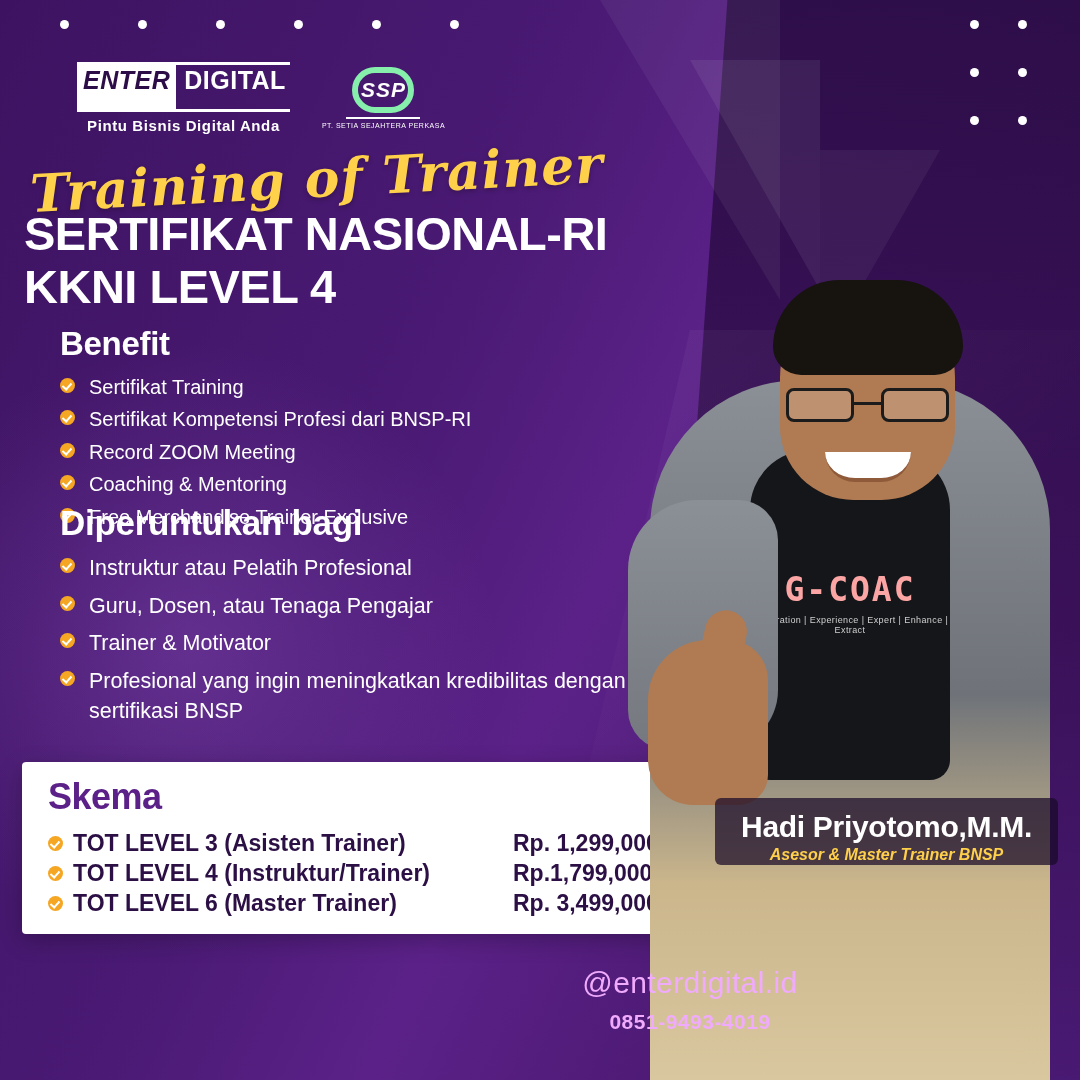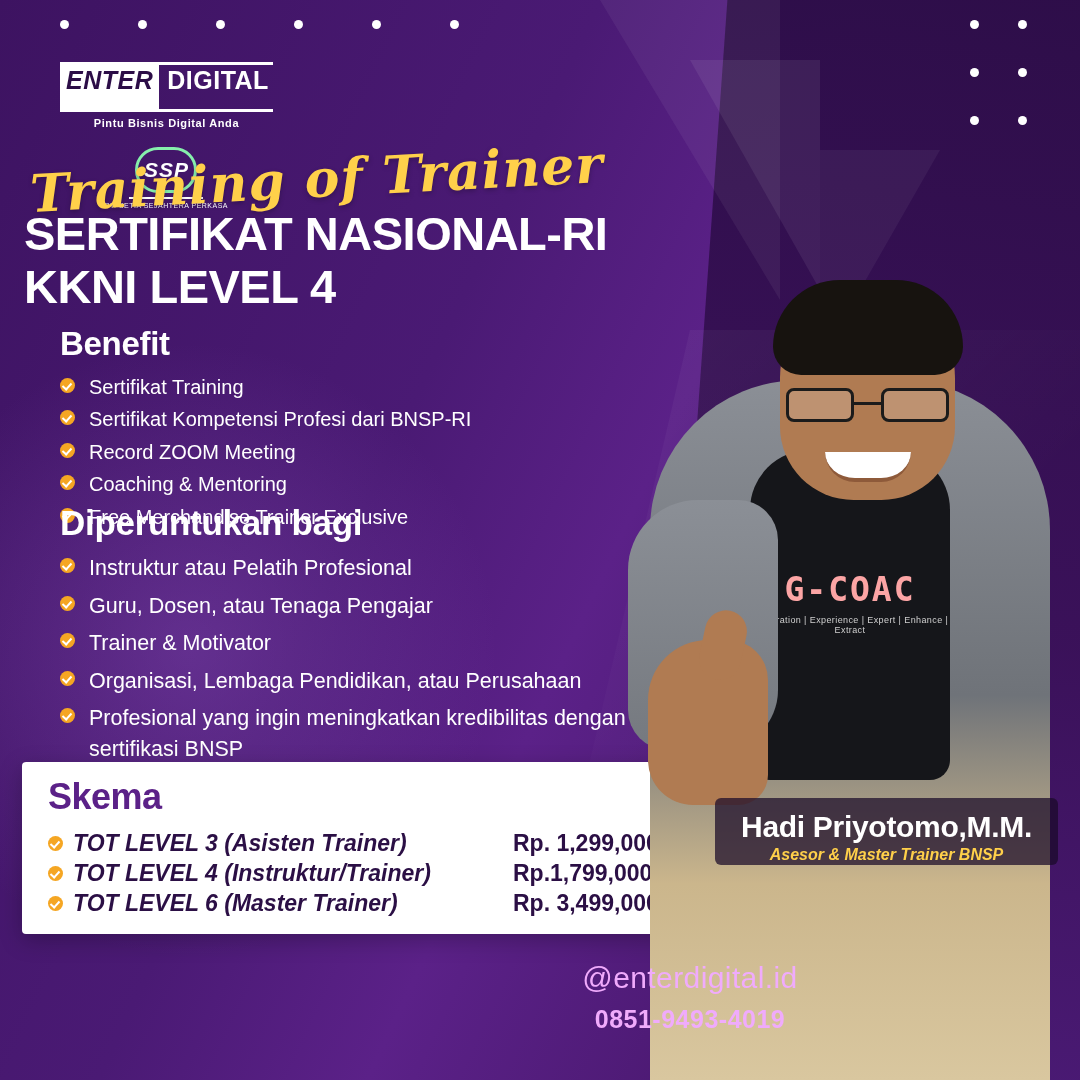--- a/index.html
+++ b/index.html
@@ -61,43 +61,43 @@
   }
   .dot {
     position: absolute; width: 9px; height: 9px; border-radius: 50%;
     background: #ffffff;
   }
   .dots-right {
     position: absolute; top: 20px; right: 40px; width: 70px; height: 120px;
   }
   
   .logos {
-    position: absolute; top: 62px; left: 60px;
-    display: flex; align-items: center; gap: 18px; flex-direction: column;
+    position: absolute; top: 62px; left: 77px;
+    display: flex; align-items: center; gap: 32px;
   }
   .logo-enter { text-align: center; }
   .logo-enter .lg-top {
     display: flex; align-items: stretch; font-weight: bold; letter-spacing: .5px;
     border-top: 3px solid #fff; border-bottom: 3px solid #fff;
   }
   .logo-enter .lg-enter {
     background: #fff; color: #2c0d47; font-size: 25px; padding: 1px 6px 2px 6px;
     font-style: italic; font-weight: 800;
   }
   .logo-enter .lg-digital {
     color: #fff; font-size: 25px; padding: 1px 4px 14px 8px; font-weight: 800;
   }
   .logo-enter .lg-sub {
-    color: #fff; font-size: 11px; letter-spacing: .6px; margin-top: 5px;
+    color: #fff; font-size: 15px; letter-spacing: .6px; margin-top: 5px;
     font-weight: 600;
   }
   .logo-ssp { text-align: center; color: #fff; }
   .ssp-circle {
     width: 62px; height: 46px; border-radius: 30px;
-    border: 3px solid #86efac; display: flex; align-items: center; justify-content: center;
+    border: 6px solid #86efac; display: flex; align-items: center; justify-content: center;
     font-weight: 800; font-style: italic; font-size: 21px; letter-spacing: 1px;
     margin: 0 auto;
   }
   .ssp-line { width: 74px; height: 2px; background: #fff; margin: 4px auto 3px; }
   .ssp-sub { font-size: 7px; letter-spacing: .5px; }
   
   .script-title {
     position: absolute; top: 148px; left: 30px;
     font-family: "DejaVu Serif", serif;
     font-style: italic; font-weight: bold;
@@ -146,21 +146,20 @@
   }
   .skema-title {
     color: #5b2188; font-weight: 800; font-size: 36px; letter-spacing: -.5px;
     margin-bottom: 12px;
   }
   .skema-row { display: flex; align-items: center; margin-bottom: 3px; }
   .skema-row .tick { margin-top: 0; }
   .skema-label {
     color: #2b0f45; font-weight: 700; font-size: 23px; width: 440px;
     margin-left: 10px;
-    font-style: italic;
   }
   .skema-price { color: #2b0f45; font-weight: 800; font-size: 23px; }
   
   .presenter {
     position: absolute; right: 0; bottom: 0;
     width: 470px; height: 940px;
   }
   .p-body {
     position: absolute; bottom: 0; left: 40px; width: 400px; height: 700px;
     background: linear-gradient(180deg,#8b8f96 0%, #6f7379 45%, #cbb68c 72%, #d9c79f 100%);
@@ -226,21 +225,21 @@
   }
   .name-plate .rl {
     color: #ffd04a; font-weight: bold; font-style: italic; font-size: 16px; margin-top: 2px;
   }
   
   .contact {
     position: absolute; left: 430px; bottom: 46px; width: 520px;
     text-align: center; color: #f0abfc;
   }
   .contact .handle { font-size: 30px; letter-spacing: .4px; }
-  .contact .phone { font-size: 25px; font-weight: 800; margin-top: 10px; letter-spacing: .5px; }
+  .contact .phone { font-size: 21px; font-weight: 800; margin-top: 10px; letter-spacing: .5px; }
 </style>
 </head>
 <body>
 
 <div id="poster">
 
   <div class="bg-base"></div>
   <div class="bg-dark-right"></div>
   <div class="glow"></div>
   <div class="shape-tri-a"></div>
@@ -319,24 +318,20 @@
         <span class="tick"></span>
         <span class="bullet-text">Instruktur atau Pelatih Profesional</span>
       </div>
       <div class="bullet">
         <span class="tick"></span>
         <span class="bullet-text">Guru, Dosen, atau Tenaga Pengajar</span>
       </div>
       <div class="bullet">
         <span class="tick"></span>
         <span class="bullet-text">Trainer &amp; Motivator</span>
-      </div>
-      <div class="bullet">
-        <span class="tick"></span>
-        <span class="bullet-text">Organisasi, Lembaga Pendidikan, atau Perusahaan</span>
       </div>
       <div class="bullet">
         <span class="tick"></span>
         <span class="bullet-text">Profesional yang ingin meningkatkan kredibilitas dengan sertifikasi BNSP</span>
       </div>
     </div>
   </div>
 
   <div class="skema-card">
     <div class="skema-title">Skema</div>

